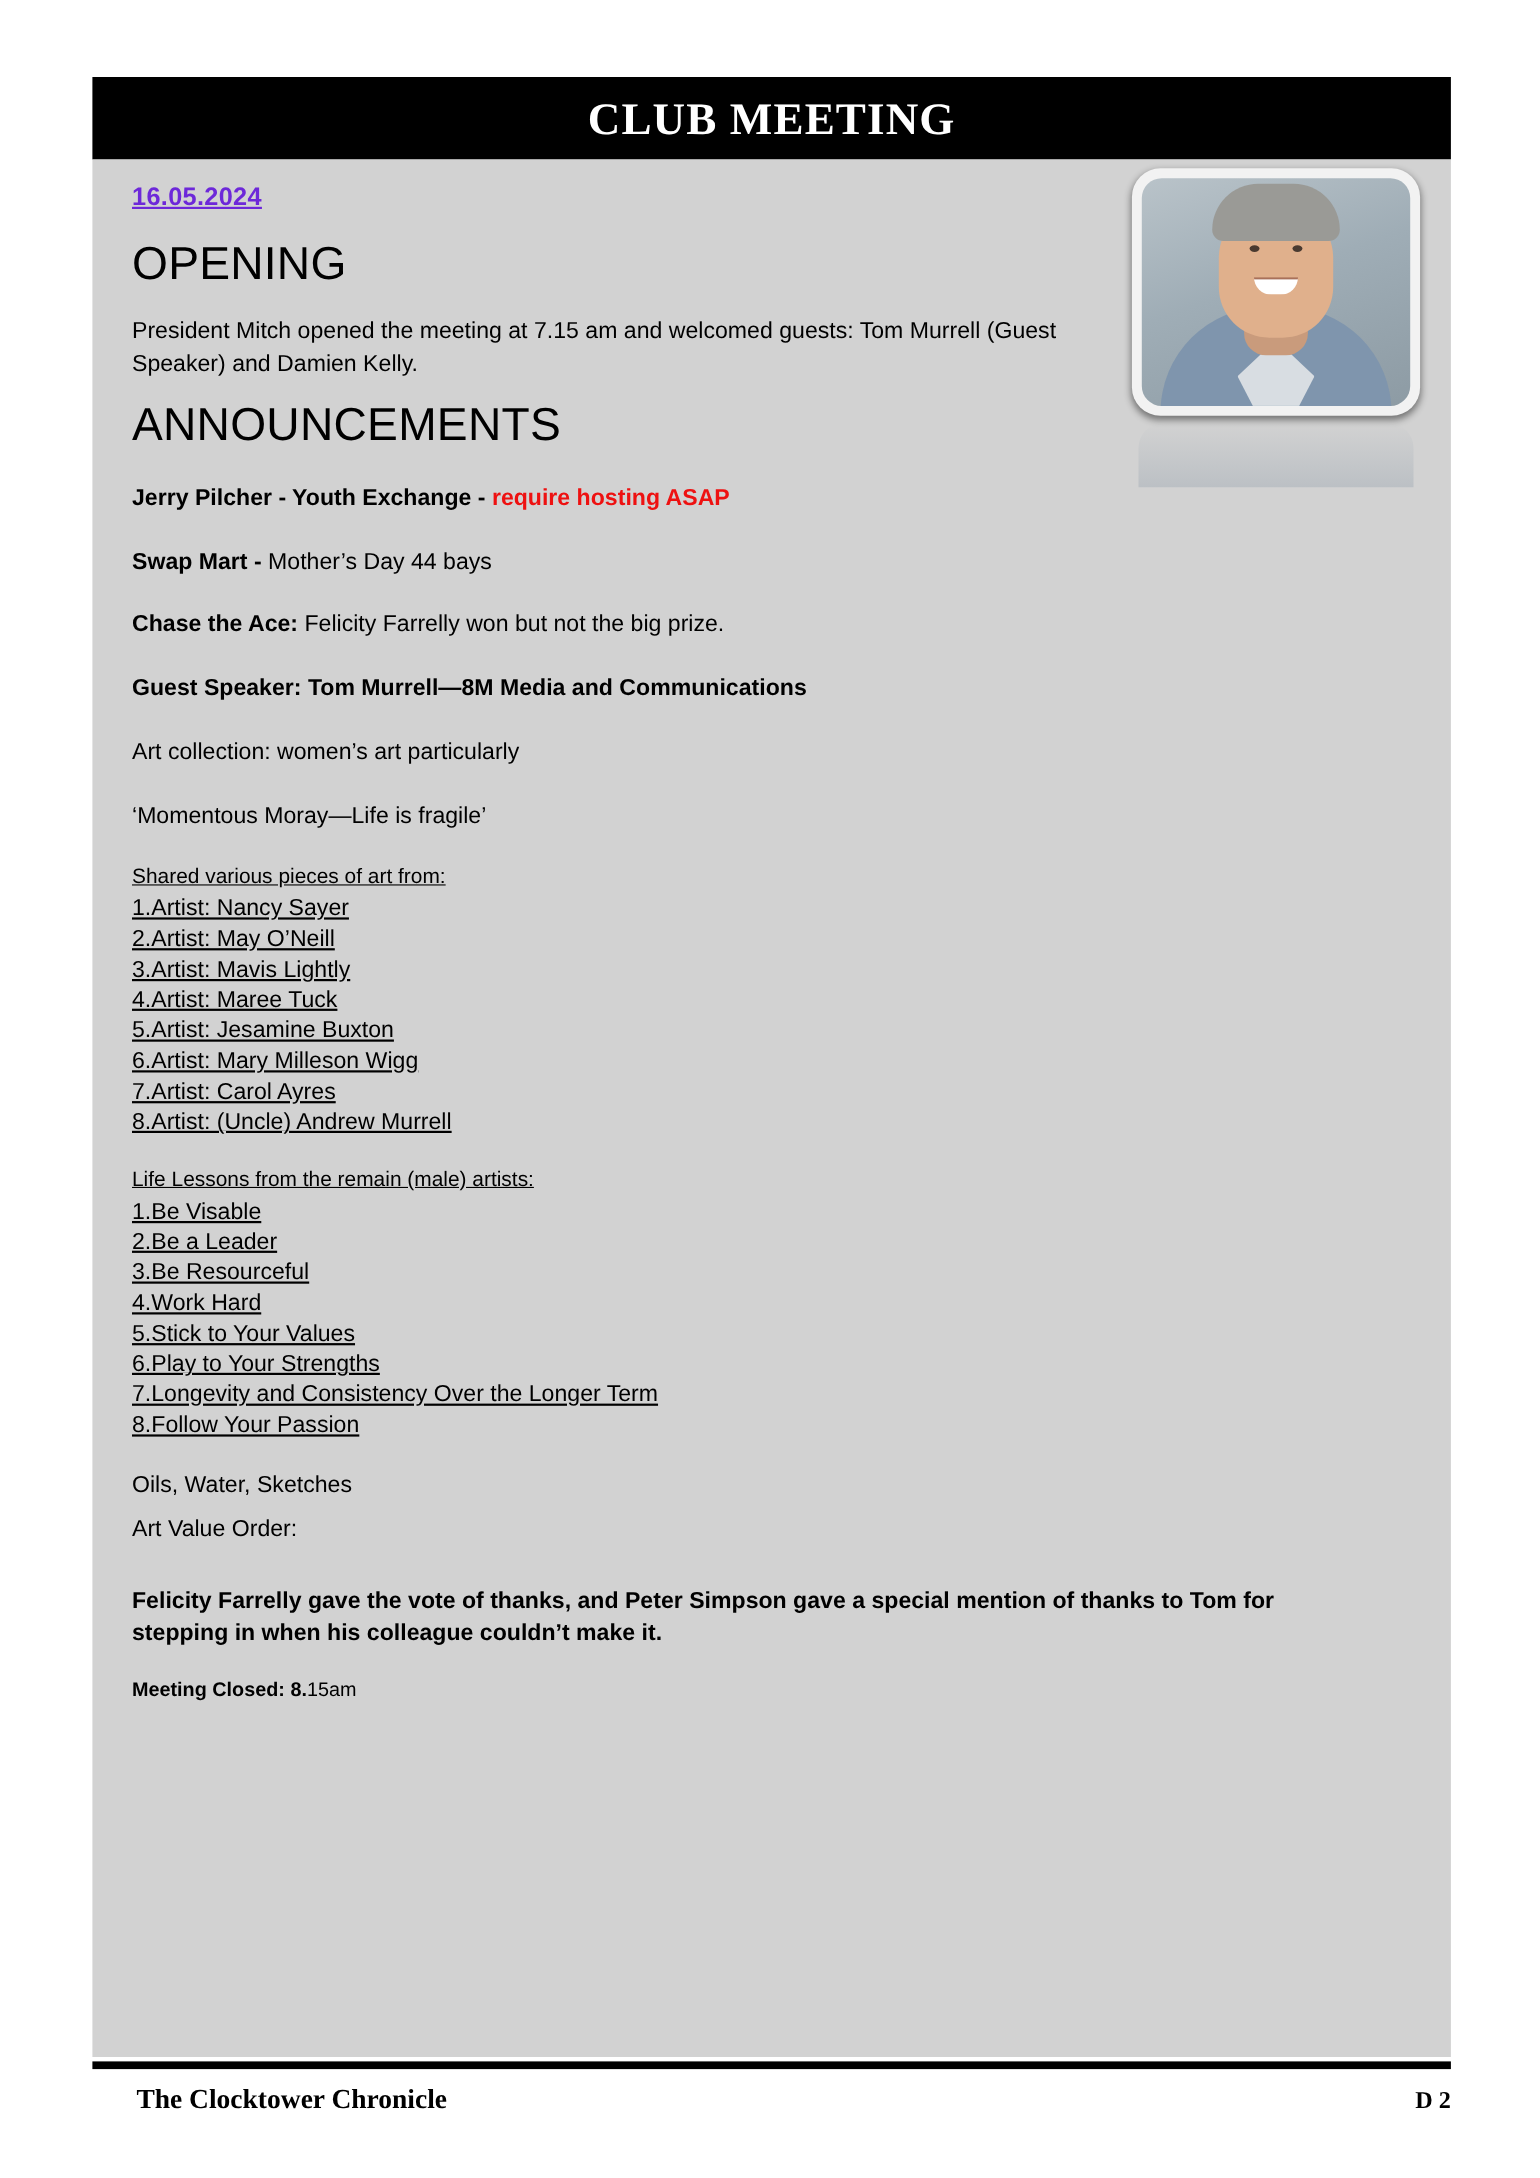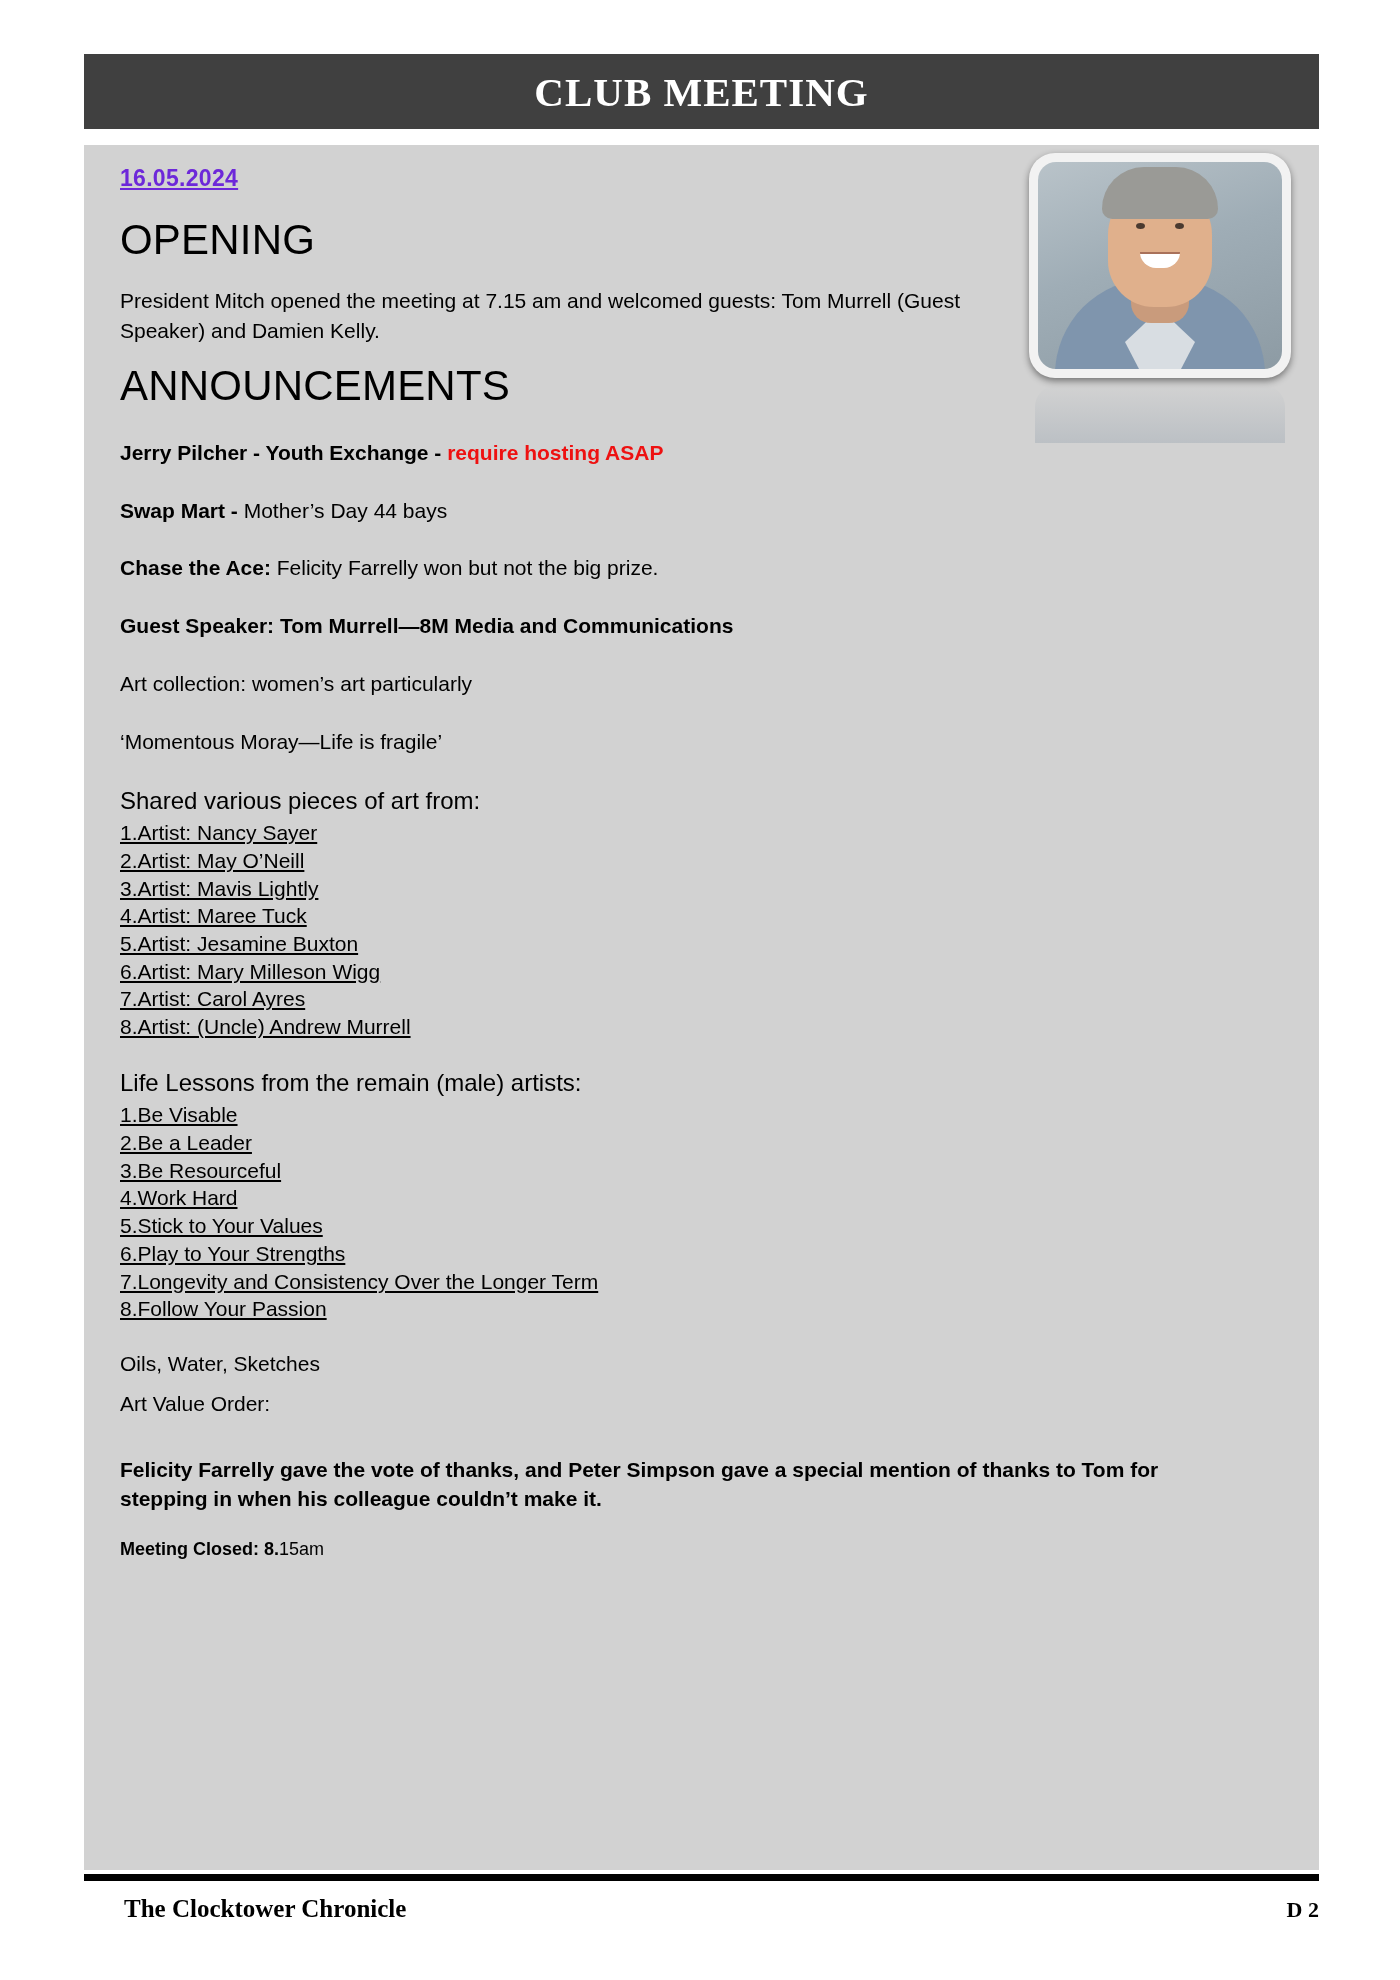--- a/index.html
+++ b/index.html
@@ -20,24 +20,24 @@
     left: 0; top: 0;
     width: 1400px;
     height: 1980px;
     background: #ffffff;
   }
 
   
   .header-bar {
     position: absolute;
     left: 84px;
-    top: 54px;
+    top: 70px;
     width: 1235px;
     height: 75px;
-    background: #404040;
+    background: #000000;
     display: flex;
     align-items: center;
     justify-content: center;
   }
   .header-title {
     color: #ffffff;
     font-family: "Liberation Serif", serif;
     font-weight: bold;
     font-size: 41px;
     letter-spacing: 1px;
@@ -92,23 +92,24 @@
 
   .para b { font-weight: bold; }
   .red { color: #ee1111; font-weight: bold; }
 
   .intro-para {
     width: 850px;
     margin-bottom: 4px;
   }
 
   .list-intro {
-    font-size: 24px;
+    font-size: 19px;
     margin: 0 0 2px 0;
     line-height: 1.35;
+    text-decoration: underline;
   }
   ul.numlist {
     list-style: none;
     margin: 0 0 0 0;
     padding: 0;
   }
   ul.numlist li {
     font-size: 21px;
     line-height: 1.32;
     color: #000;

